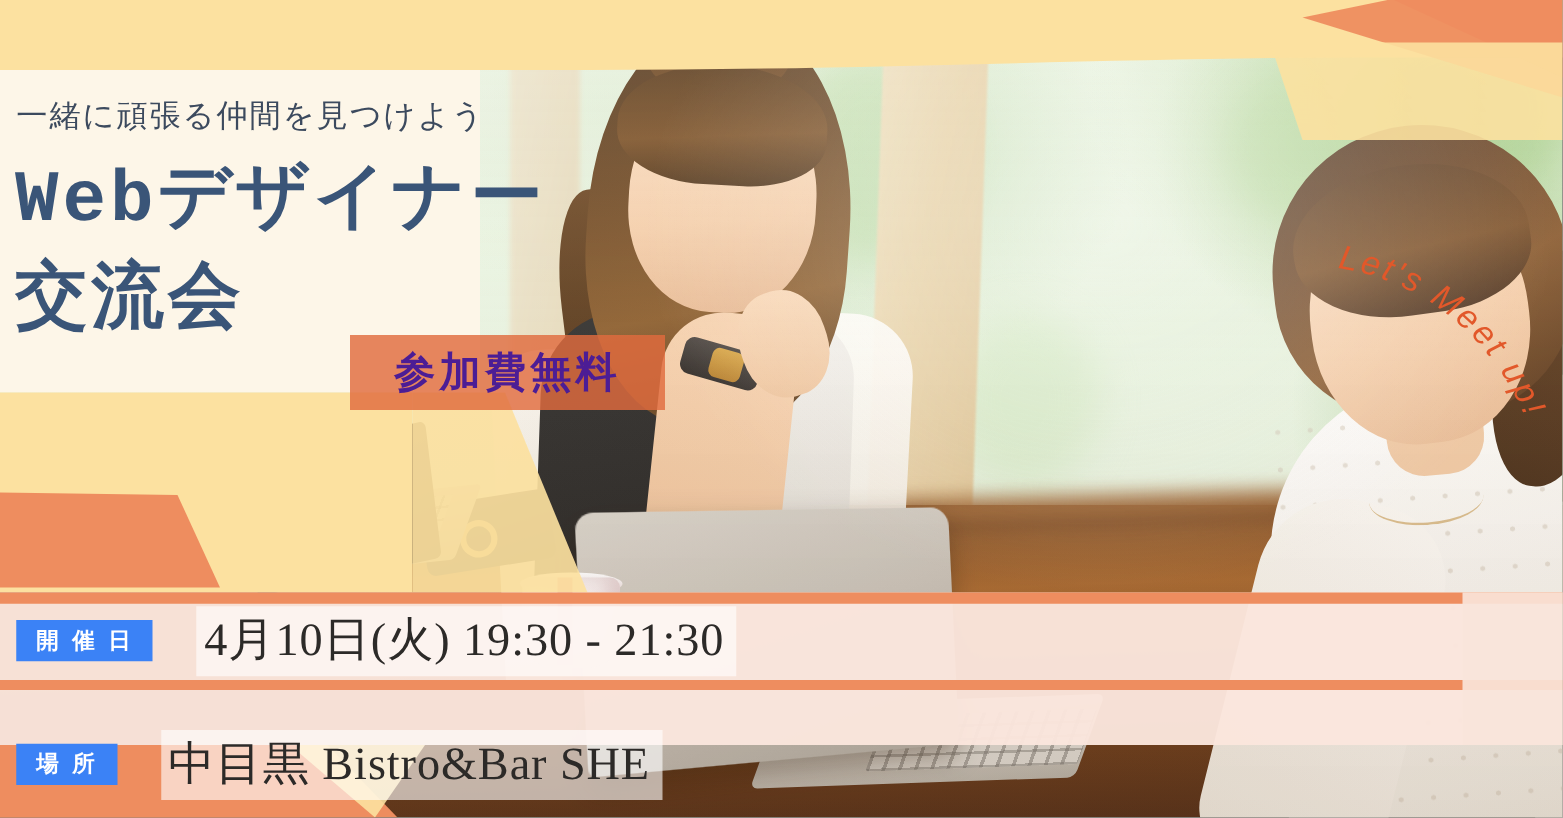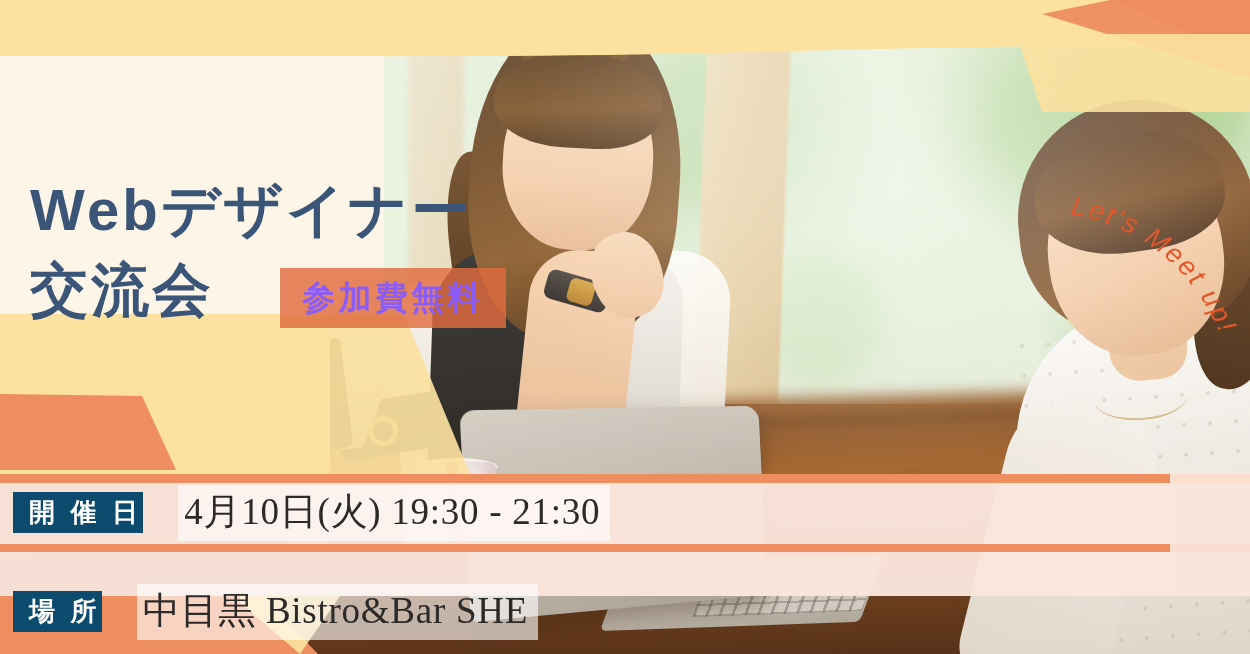--- a/index.html
+++ b/index.html
@@ -346,40 +346,39 @@
     left: 13px; top: 76px;
     font-family: "Liberation Sans", "DejaVu Sans", sans-serif;
     font-size: 25px;
     letter-spacing: .06em;
     color: #3c4a5e;
     white-space: nowrap;
   }
 
   .title {
     position: absolute;
-    left: 30px; top: 122px;
-    font-family: Liberation Sans, sans-serif;
+    left: 12px; top: 122px;
+    font-family: Liberation Mono, monospace;
     font-weight: bold;
     font-size: 58px;
     line-height: 1.38;
     letter-spacing: .055em;
     color: #3a5578;
     white-space: pre-line;
-    margin-top: 48px;
   }
 
   .free-badge {
     position: absolute;
     left: 280px; top: 268px;
-    width: 226px; height: 60px;
+    width: 252px; height: 60px;
     background: rgba(225,107,62,.82);
     display: flex;
     align-items: center;
     justify-content: center;
-    color: #8b5cf6;
+    color: #4c1d95;
     font-size: 33px;
     font-weight: bold;
     letter-spacing: .1em;
     font-family: "Liberation Sans", "DejaVu Sans", sans-serif;
   }
 
   .meetup {
     position: absolute;
     left: 1058px; top: 196px;
     width: 210px; height: 200px;
@@ -397,26 +396,26 @@
   .info-row {
     position: absolute;
     display: flex;
     align-items: center;
     height: 47px;
   }
   .row-date { left: 13px; top: 489px; }
   .row-place { left: 13px; top: 588px; }
 
   .chip {
-    background: #0c4a6e;
+    background: #3b82f6;
     color: #ffffff;
-    font-size: 26px;
+    font-size: 18px;
     font-weight: bold;
     letter-spacing: .16em;
-    padding: 7px 1px 8px 16px;
+    padding: 7px 15px 8px 16px;
     line-height: 1;
     font-family: "Liberation Sans", "DejaVu Sans", sans-serif;
   }
   .row-value {
     margin-left: 35px;
     font-family: "Liberation Serif", "DejaVu Serif", serif;
     font-size: 37px;
     letter-spacing: .02em;
     color: #2c2a28;
     background: rgba(255,255,255,.62);
@@ -505,20 +504,21 @@
     <rect x="0" y="544" width="1250" height="8" fill="#ee8d5f"></rect>
 
     <path d="M0,596 H262 L318,654 H0 Z" fill="#ee8d5f"></path>
     <path d="M0,596 H232 L300,654 H0 Z" fill="#ee8d5f"></path>
     <path d="M232,596 H340 L300,654 H300 Z" fill="#fce1a0" opacity=".9"></path>
     <rect x="0" y="596" width="240" height="58" fill="#ee8d5f"></rect>
   </svg>
 
   <div class="deco" style="left:1170px;top:474px;width:80px;height:122px;background:rgba(250,229,220,.9);"></div>
 
+  <div class="subtitle">一緒に頑張る仲間を見つけよう</div>
 
   <div class="title">Webデザイナー
 交流会</div>
 
   <div class="free-badge">参加費無料</div>
 
   <svg class="meetup" viewBox="0 0 210 200">
     <defs>
       <path id="arcPath" d="M10,18 C96,30 160,96 176,186" fill="none"></path>
     </defs>

